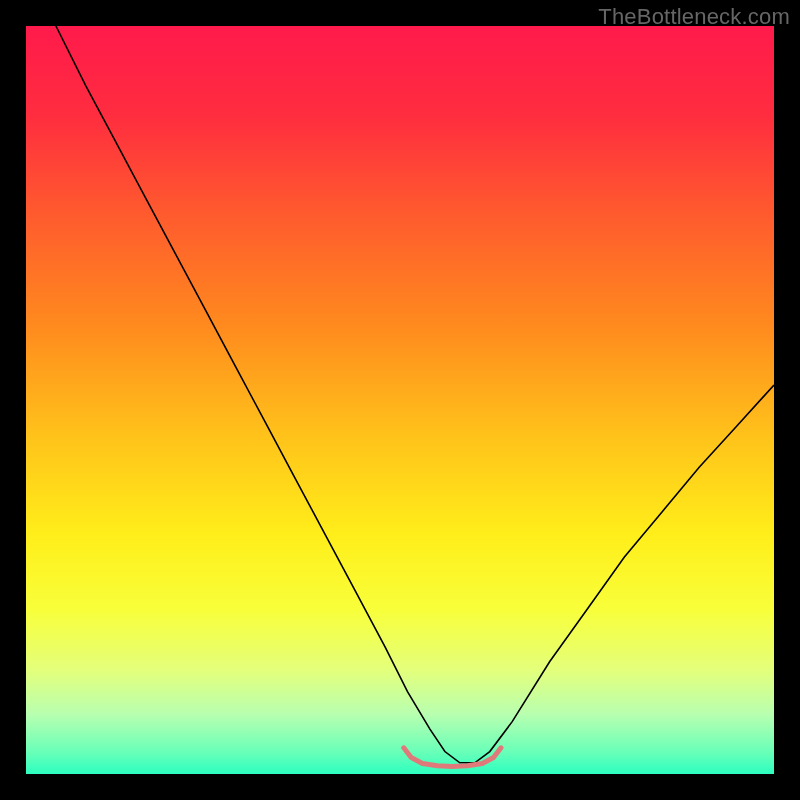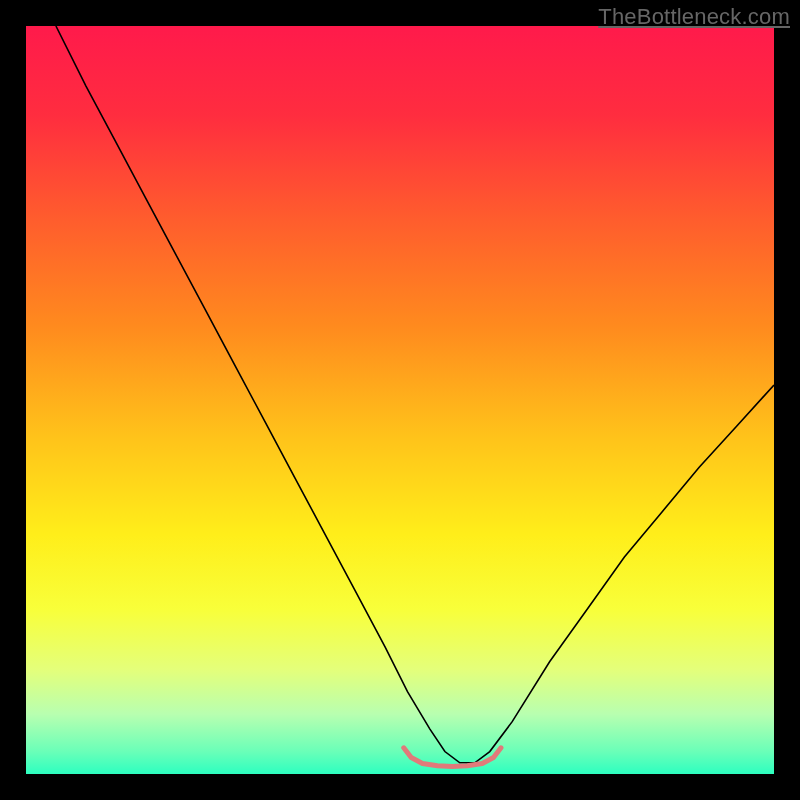--- a/index.html
+++ b/index.html
@@ -19,21 +19,20 @@
   }
   .watermark {
     position: absolute;
     top: 4px;
     right: 10px;
     color: #666666;
     font-size: 22px;
     font-weight: 500;
     letter-spacing: 0.2px;
     z-index: 10;
-    text-decoration: underline;
   }
   .plot-area {
     position: absolute;
     left: 26px;
     top: 26px;
     width: 748px;
     height: 748px;
   }
   .plot-area svg {
     display: block;

